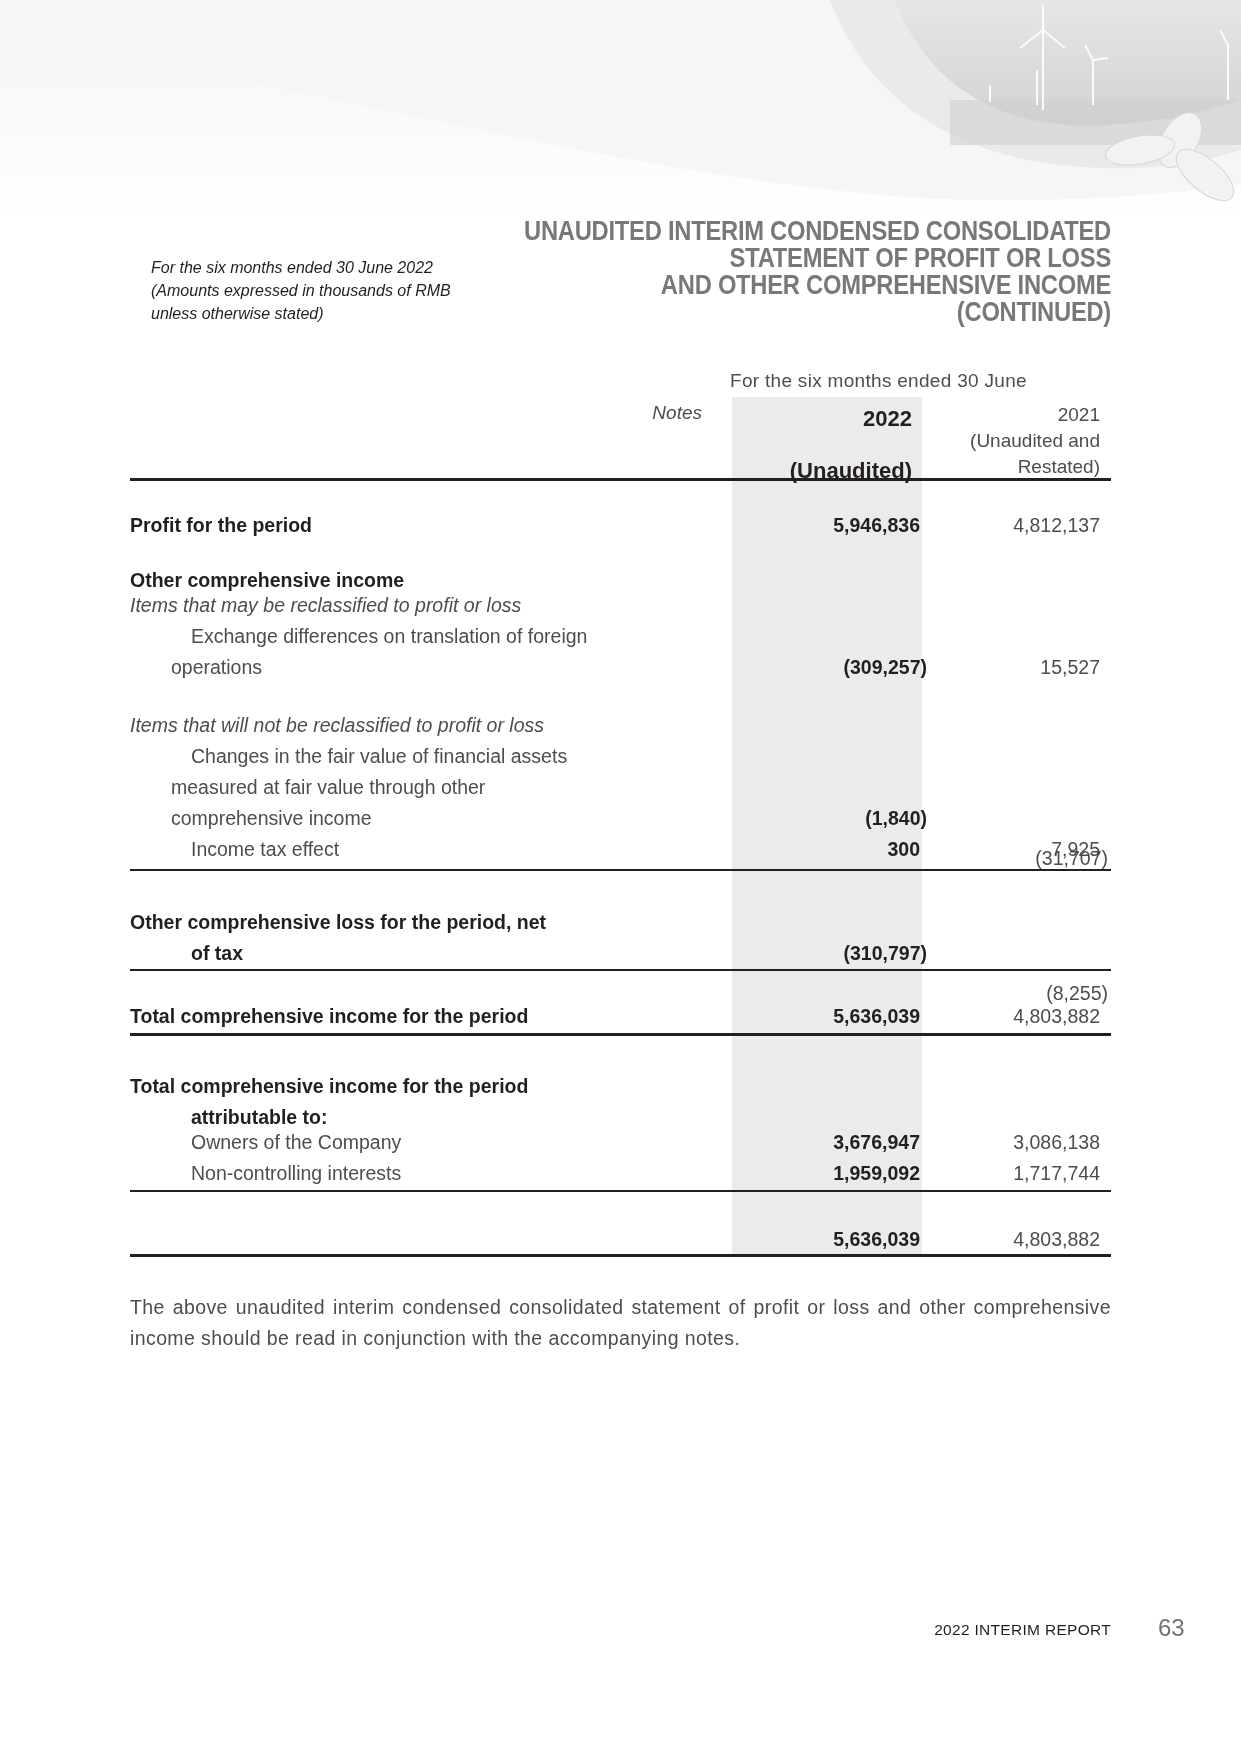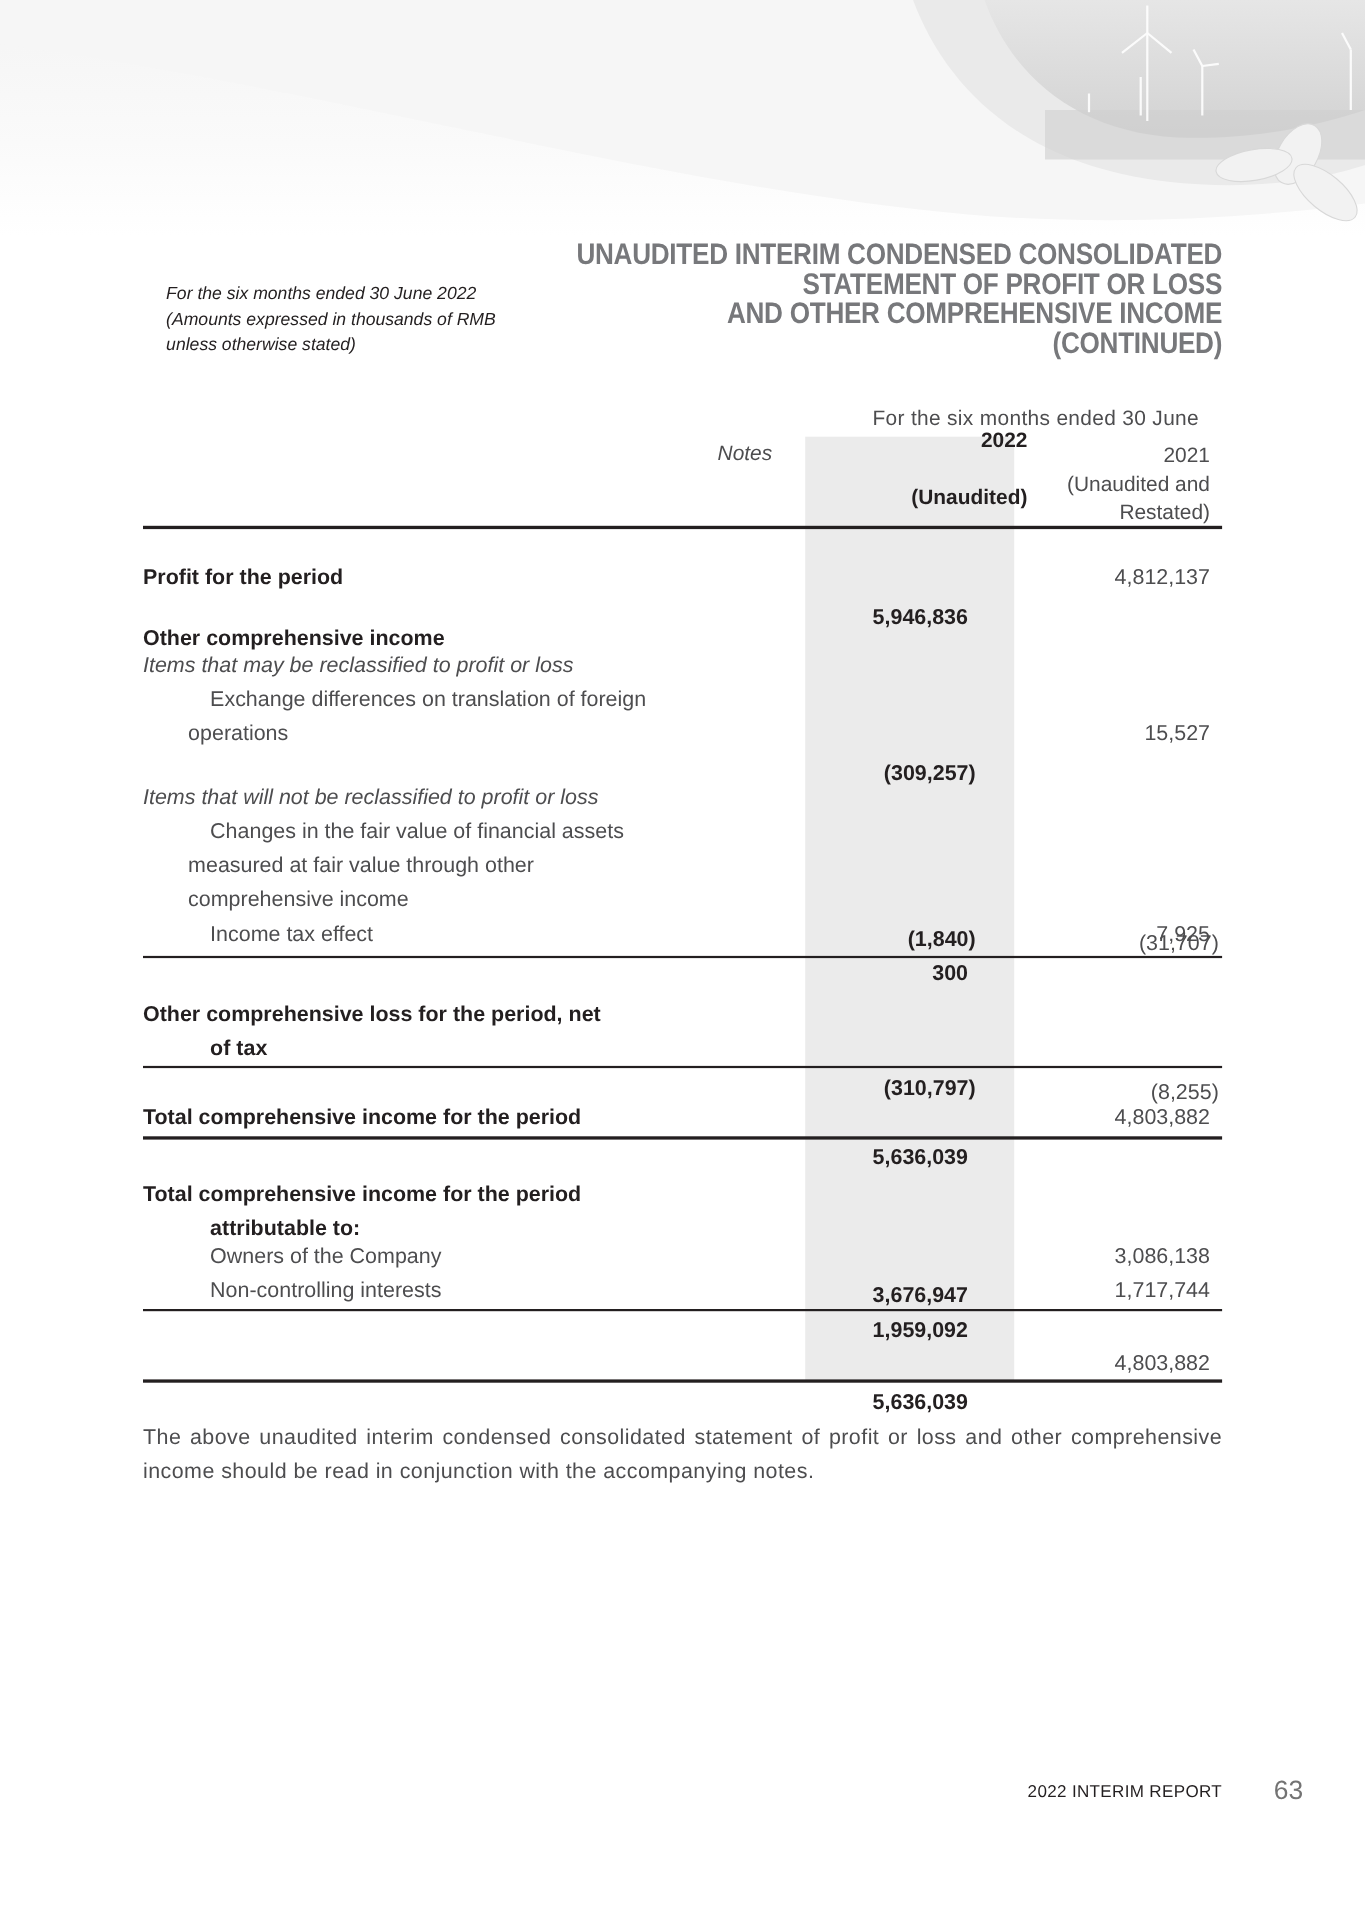--- a/index.html
+++ b/index.html
@@ -24,48 +24,48 @@
     letter-spacing: -0.3px; transform: scaleX(0.88); transform-origin: right top;
   }
   .title div { white-space: nowrap; }
 
   .shade {
     position: absolute; left: 732px; width: 190px; top: 397px; height: 858px;
     background: #ebebeb;
   }
 
   .period-head {
-    position: absolute; left: 730px; width: 360px; top: 370px; text-align: right;
+    position: absolute; left: 730px; width: 360px; top: 370px; text-align: left;
     font-size: 19px; color: #4d4d4f; letter-spacing: 0.3px; font-weight: 300;
   }
   .notes-head {
     position: absolute; left: 600px; width: 102px; top: 402px; text-align: right;
     font-style: italic; font-size: 19px; color: #4d4d4f;
   }
   .col22-head {
-    position: absolute; left: 732px; width: 180px; top: 388px; text-align: right;
-    font-weight: bold; font-size: 19px; line-height: 52px; padding-left: 22px;
+    position: absolute; left: 732px; width: 180px; top: 406px; text-align: right;
+    font-weight: bold; font-size: 22px; line-height: 52px;
   }
   .col22-head div { line-height: 26px; }
   .col21-head {
     position: absolute; left: 922px; width: 178px; top: 402px; text-align: right;
     font-size: 19px; line-height: 26px; color: #4d4d4f;
   }
 
   .rule { position: absolute; left: 130px; width: 981px; background: #231f20; }
   .rule.thick { height: 3px; }
   .rule.thin { height: 1.5px; }
 
   .row { position: absolute; left: 130px; width: 981px; height: 30px; font-size: 19.5px; }
   .row .label { position: absolute; left: 0; top: 0; white-space: nowrap; color: #4d4d4f; }
   .row .label.bold { font-weight: bold; color: #231f20; }
   .row .label.italic { font-style: italic; }
   .row .label.ind1 { left: 21px; margin-left: 40px; }
   .row .label.ind2 { left: 41px; }
-  .row .v22 { position: absolute; left: 570px; width: 180px; text-align: right; font-weight: bold; color: #231f20; margin-top: 36px; }
+  .row .v22 { position: absolute; left: 610px; width: 180px; text-align: right; font-weight: bold; color: #231f20; }
   .row .v21 { position: absolute; left: 792px; width: 178px; text-align: right; color: #4d4d4f; }
   .row .v22.neg, .row .v21.neg { width: 187px; }
   .row .v21.neg { width: 186px; margin-top: 40px; }
 
   .footnote {
     position: absolute; left: 130px; width: 981px; top: 1292px;
     font-size: 19.5px; line-height: 31px; color: #4d4d4f; text-align: justify;
     text-align-last: left; letter-spacing: 0.4px;
   }
   .footer-label {

